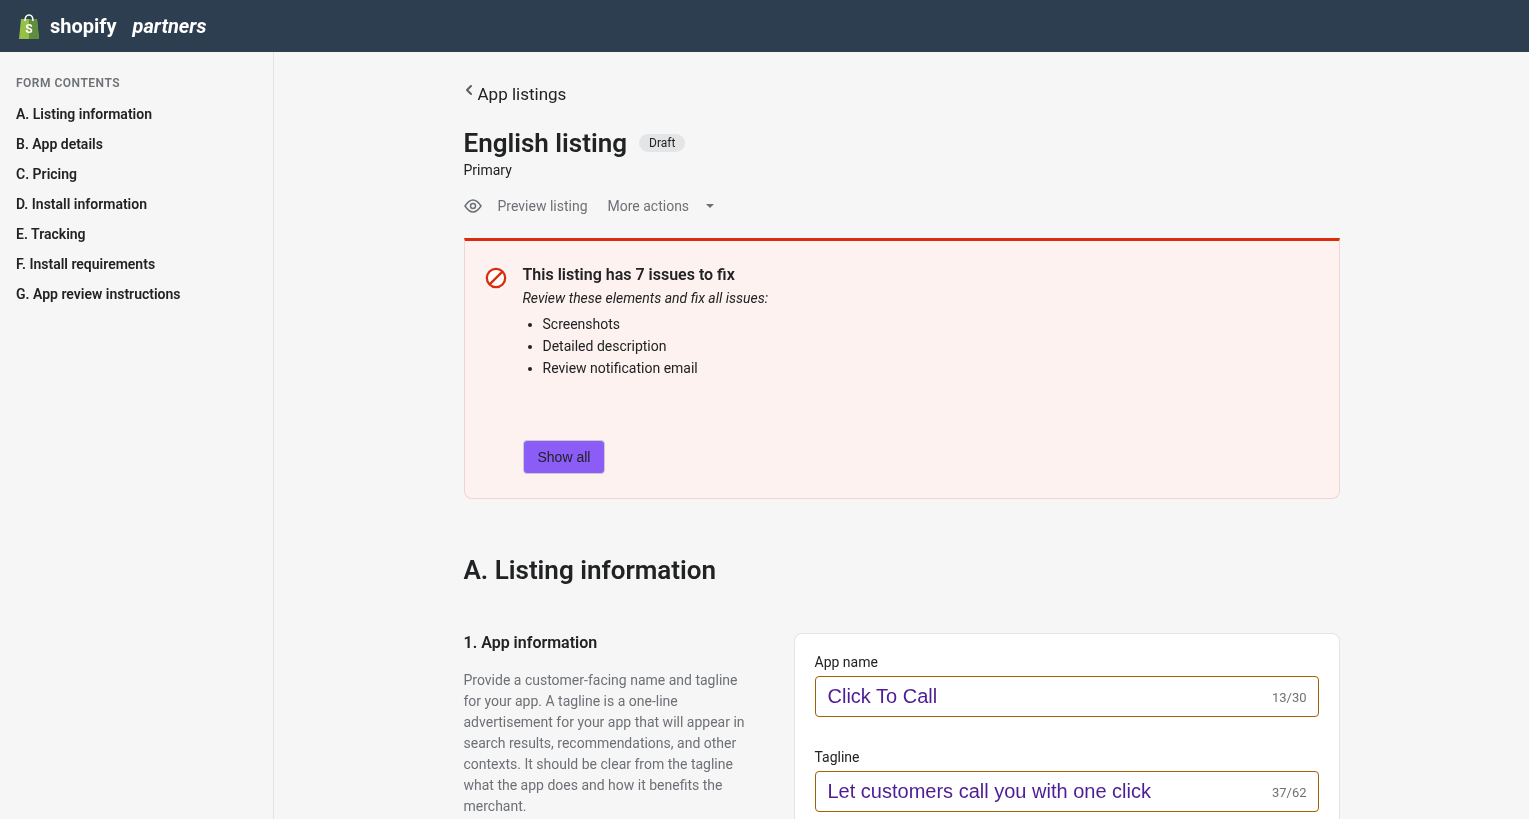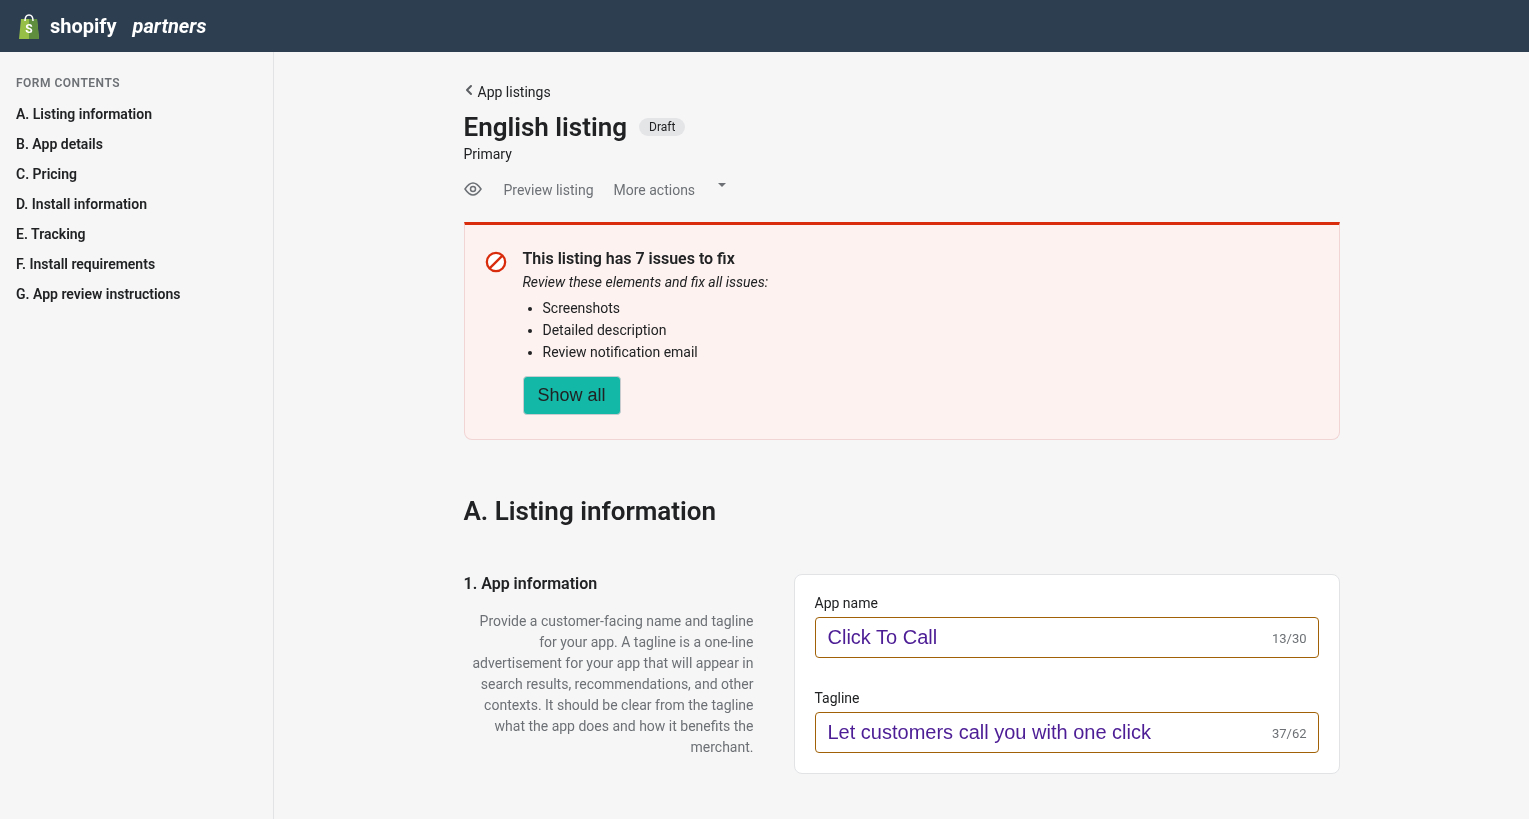--- a/index.html
+++ b/index.html
@@ -72,23 +72,23 @@
     }
     .content {
       max-width: 924px;
       margin: 0 auto;
       padding: 0 24px;
     }
     .breadcrumb {
       display: flex;
       align-items: flex-start;
       gap: 4px;
-      font-size: 14px;
-      color: #202223;
-      margin-bottom: 12px;
+      font-size: 17px;
+      color: #202223;
+      margin-bottom: 24px;
       cursor: pointer;
     }
     .page-header {
       display: flex;
       align-items: center;
       gap: 12px;
       margin-bottom: 4px;
     }
     .page-title {
       font-size: 26px;
@@ -108,21 +108,22 @@
       margin-bottom: 20px;
     }
     .actions-row {
       display: flex;
       align-items: center;
       gap: 20px;
       margin-bottom: 24px;
     }
     .action-link {
       display: flex;
-      gap: 22px;
+      align-items: center;
+      gap: 16px;
       font-size: 14px;
       color: #6d7175;
       cursor: pointer;
     }
     .alert-card {
       border: 1px solid #f1d4d4;
       border-top: 3px solid #d82c0d;
       background: #fdf2f0;
       border-radius: 0 0 8px 8px;
       padding: 24px 20px;
@@ -155,27 +156,28 @@
       list-style: disc;
       padding-left: 20px;
       margin-bottom: 16px;
     }
     .alert-list li {
       font-size: 14px;
       color: #202223;
       margin-bottom: 6px;
     }
     .btn-outline {
-      background: #14b8a6;
+      background: #8b5cf6;
       border: 1px solid #c9cccf;
       border-radius: 4px;
       padding: 8px 14px;
-      font-size: 18px;
+      font-size: 14px;
       color: #202223;
       cursor: pointer;
+      margin-top: 48px;
     }
     .section-heading {
       font-size: 26px;
       font-weight: 600;
       color: #202223;
       margin-bottom: 48px;
     }
     .form-section {
       display: flex;
       gap: 40px;
@@ -186,21 +188,20 @@
     .subsection-title {
       font-size: 16px;
       font-weight: 600;
       color: #202223;
       margin-bottom: 18px;
     }
     .subsection-desc {
       font-size: 14px;
       color: #6d7175;
       line-height: 1.5;
-      text-align: right;
     }
     .form-card {
       flex: 1;
       background: white;
       border: 1px solid #e1e3e5;
       border-radius: 8px;
       padding: 20px;
     }
     .field {
       margin-bottom: 18px;

